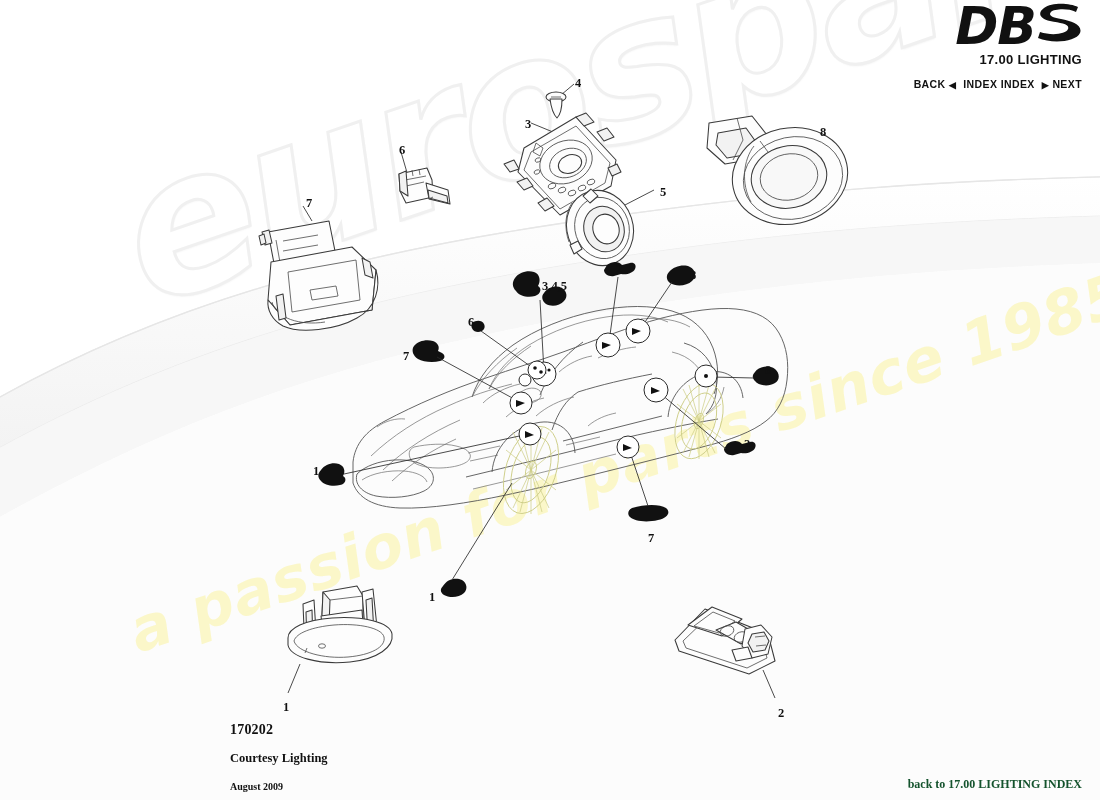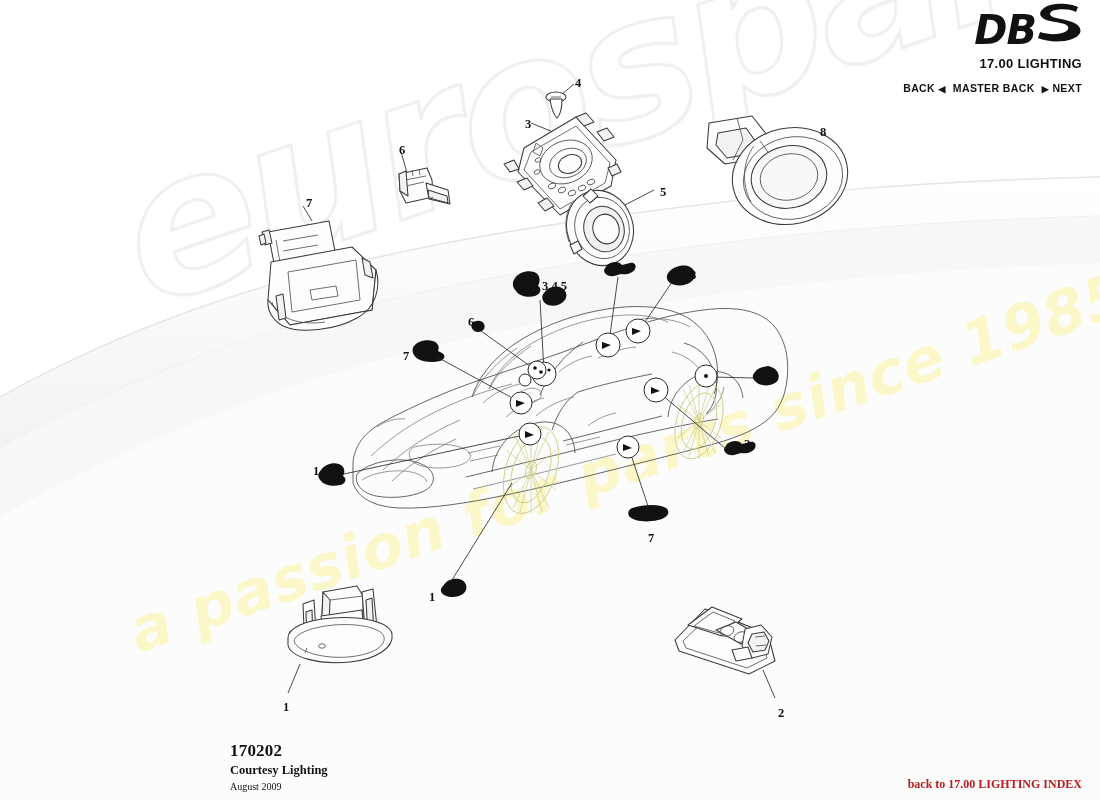--- a/index.html
+++ b/index.html
@@ -45,21 +45,21 @@
   }
 
   
   .bg-arc{position:absolute;inset:0;}
 
   
   .header{position:absolute;right:18px;top:2px;text-align:right;width:420px;}
   .logo-dbs{
     font-family:"DejaVu Sans",sans-serif;
     font-weight:bold;font-style:italic;
-    font-size:40px;line-height:40px;color:#111;
+    font-size:52px;line-height:40px;color:#111;
     letter-spacing:-1px;
     display:flex;justify-content:flex-end;align-items:baseline;
   }
   .logo-s{margin-left:-2px;}
   .model-line{
     font-family:"Liberation Sans",sans-serif;
     font-weight:bold;font-size:13px;color:#111;
     margin-top:6px;letter-spacing:.3px;
   }
   .navbar{
@@ -67,27 +67,27 @@
     font-family:"Liberation Sans",sans-serif;
     font-weight:bold;font-size:10.5px;color:#111;
     letter-spacing:.4px;
     display:flex;justify-content:flex-end;align-items:center;gap:7px;
   }
   .navbar .nav-item{cursor:pointer;}
   .arrow{font-size:9px;line-height:1;}
 
   
   .footer-left{position:absolute;left:230px;bottom:8px;}
-  .f-code{font-family:"Liberation Serif",serif;font-weight:bold;font-size:17px;color:#111;letter-spacing:.2px;}
-  .f-title{font-family:"Liberation Serif",serif;font-weight:bold;font-size:12.5px;color:#111;margin-top:2px;}
-  .f-date{font-family:"Liberation Serif",serif;font-weight:normal;font-size:10px;color:#111;margin-top:3px;}
+  .f-code{font-family:"Liberation Serif",serif;font-weight:bold;font-size:14px;color:#111;letter-spacing:.2px;}
+  .f-title{font-family:"Liberation Serif",serif;font-weight:bold;font-size:12.5px;color:#111;margin-top:13px;}
+  .f-date{font-family:"Liberation Serif",serif;font-weight:bold;font-size:10px;color:#111;margin-top:15px;}
   .footer-right{
     position:absolute;right:18px;bottom:8px;
     font-family:"Liberation Serif",serif;font-weight:bold;
-    font-size:12px;color:#b91c1c;cursor:pointer;
+    font-size:12px;color:#14532d;cursor:pointer;
   }
 
   
   .diagram{position:absolute;left:0;top:0;width:1100px;height:800px;}
   .cnum{
     position:absolute;
     font-family:"Liberation Serif",serif;
     font-weight:bold;font-size:12.5px;color:#111;
     user-select:none;
   }
@@ -134,21 +134,21 @@
                  C18 15.5 14 13 17 10 C20 7 34 6 42 10 Z" fill="#111"></path>
       </svg>
     </div>
     <div class="model-line">17.00 LIGHTING</div>
     <div class="navbar">
       <span class="nav-item">
         <span>BACK</span>
         <span class="arrow">◀</span>
       </span>
       <span class="nav-item">
-        <span>MASTER BACK</span>
+        <span>INDEX INDEX</span>
       </span>
       <span class="nav-item">
         <span class="arrow">▶</span>
         <span>NEXT</span>
       </span>
     </div>
   </div>
 
   <svg class="diagram" width="1100" height="800" viewBox="0 0 1100 800">
     <defs>

